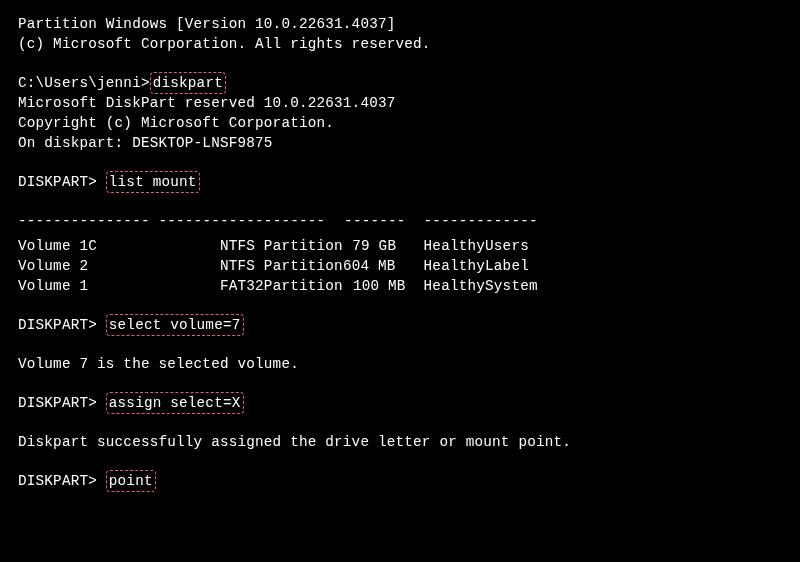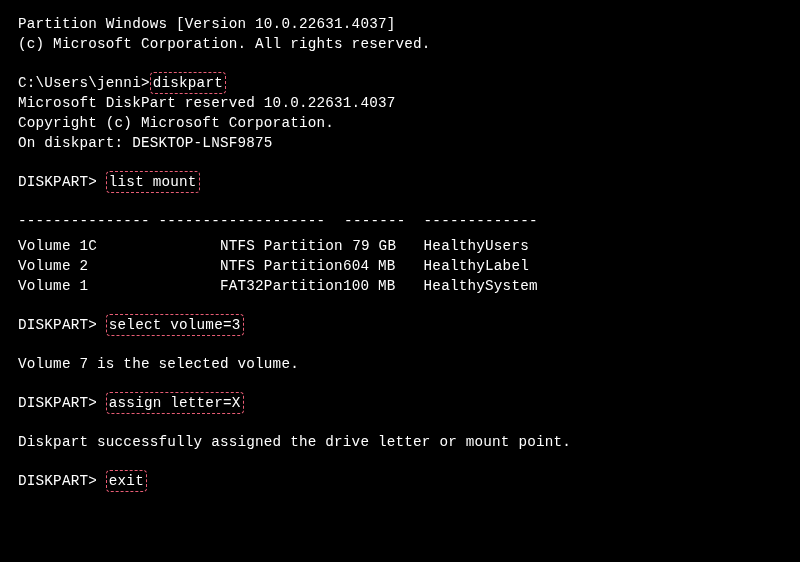--- a/index.html
+++ b/index.html
@@ -94,38 +94,38 @@
     <td style="text-align:left;padding-right:28px">604 MB</td>
     <td>Healthy</td>
     <td>Label</td>
   </tr>
   <tr>
     <td>Volume 1</td>
     <td></td>
     <td></td>
     <td>FAT32</td>
     <td>Partition</td>
-    <td style="">100 MB</td>
+    <td style="text-align:right;padding-right:18px">100 MB</td>
     <td>Healthy</td>
     <td>System</td>
   </tr>
 </tbody>
   </table>
 
 <div class="spacer"></div>
 
-<div class="line"><span>DISKPART&gt; </span><span class="highlight">select volume=3</span></div>
+<div class="line"><span>DISKPART&gt; </span><span class="highlight">select volume=7</span></div>
 
 <div class="spacer"></div>
 
 <div class="line">Volume 7 is the selected volume.</div>
 
 <div class="spacer"></div>
 
-<div class="line"><span>DISKPART&gt; </span><span class="highlight">assign letter=X</span></div>
+<div class="line"><span>DISKPART&gt; </span><span class="highlight">assign select=X</span></div>
 
 <div class="spacer"></div>
 
 <div class="line">Diskpart successfully assigned the drive letter or mount point.</div>
 
 <div class="spacer"></div>
 
-<div class="line"><span>DISKPART&gt; </span><span class="highlight">exit</span></div>
+<div class="line"><span>DISKPART&gt; </span><span class="highlight">point</span></div>
 
 </body></html>

